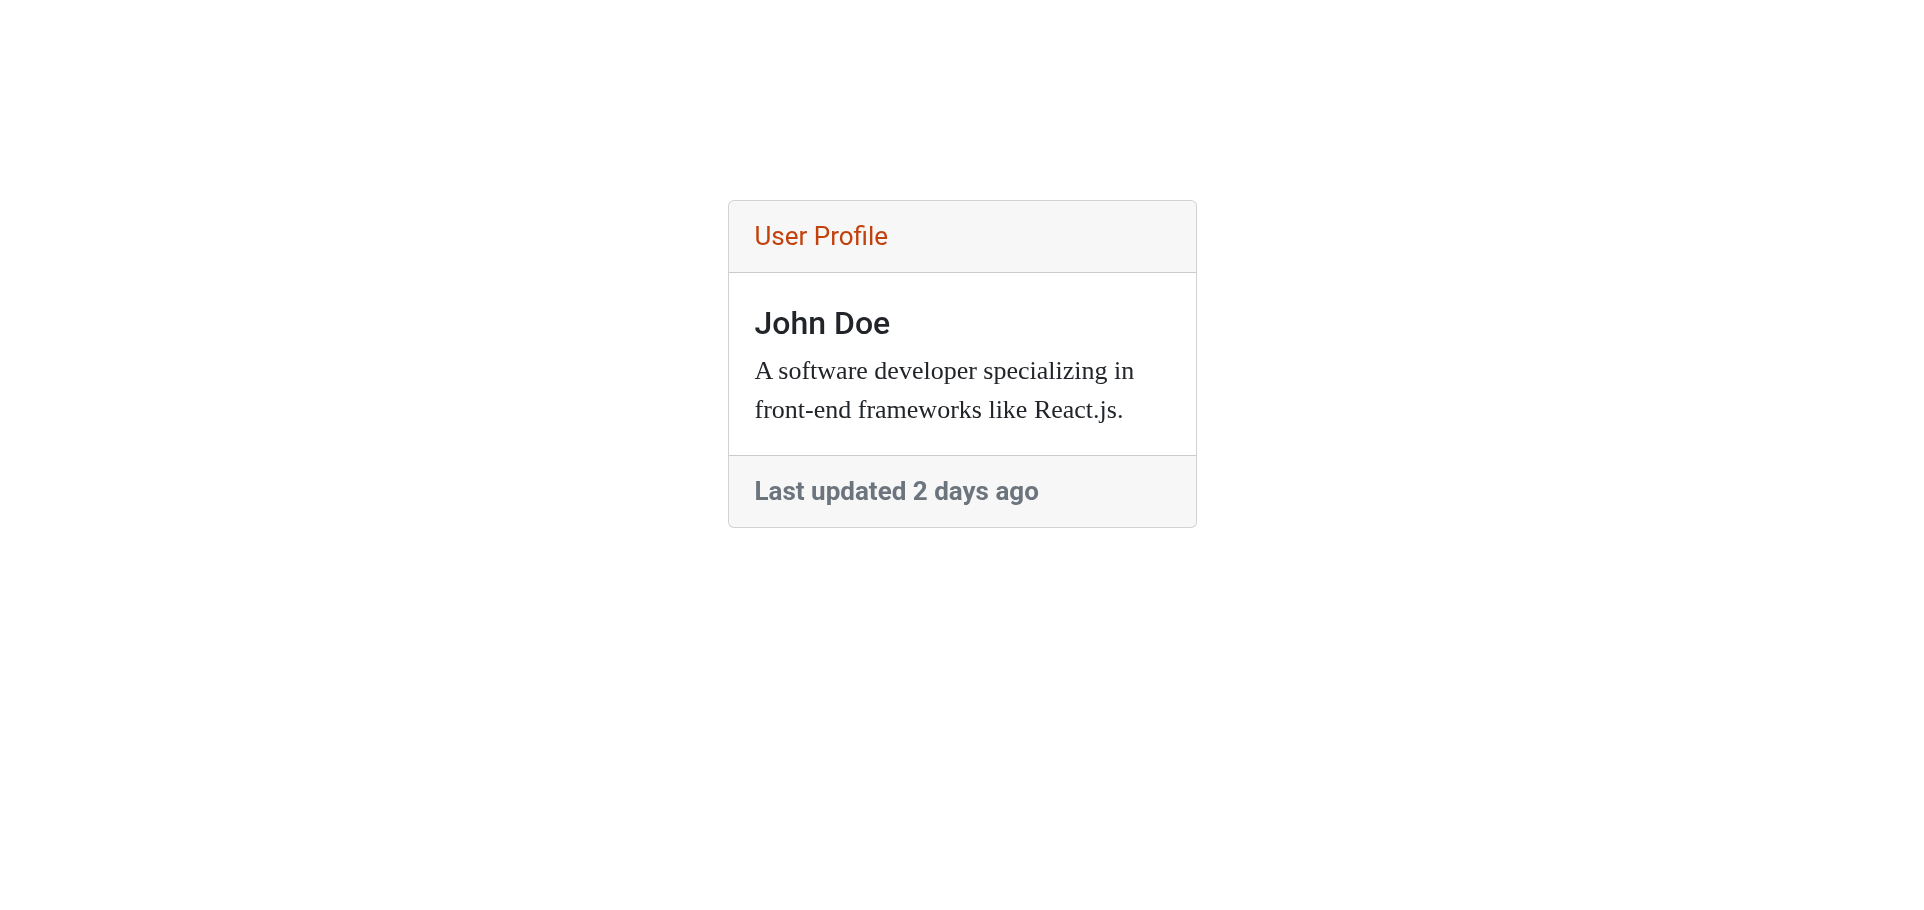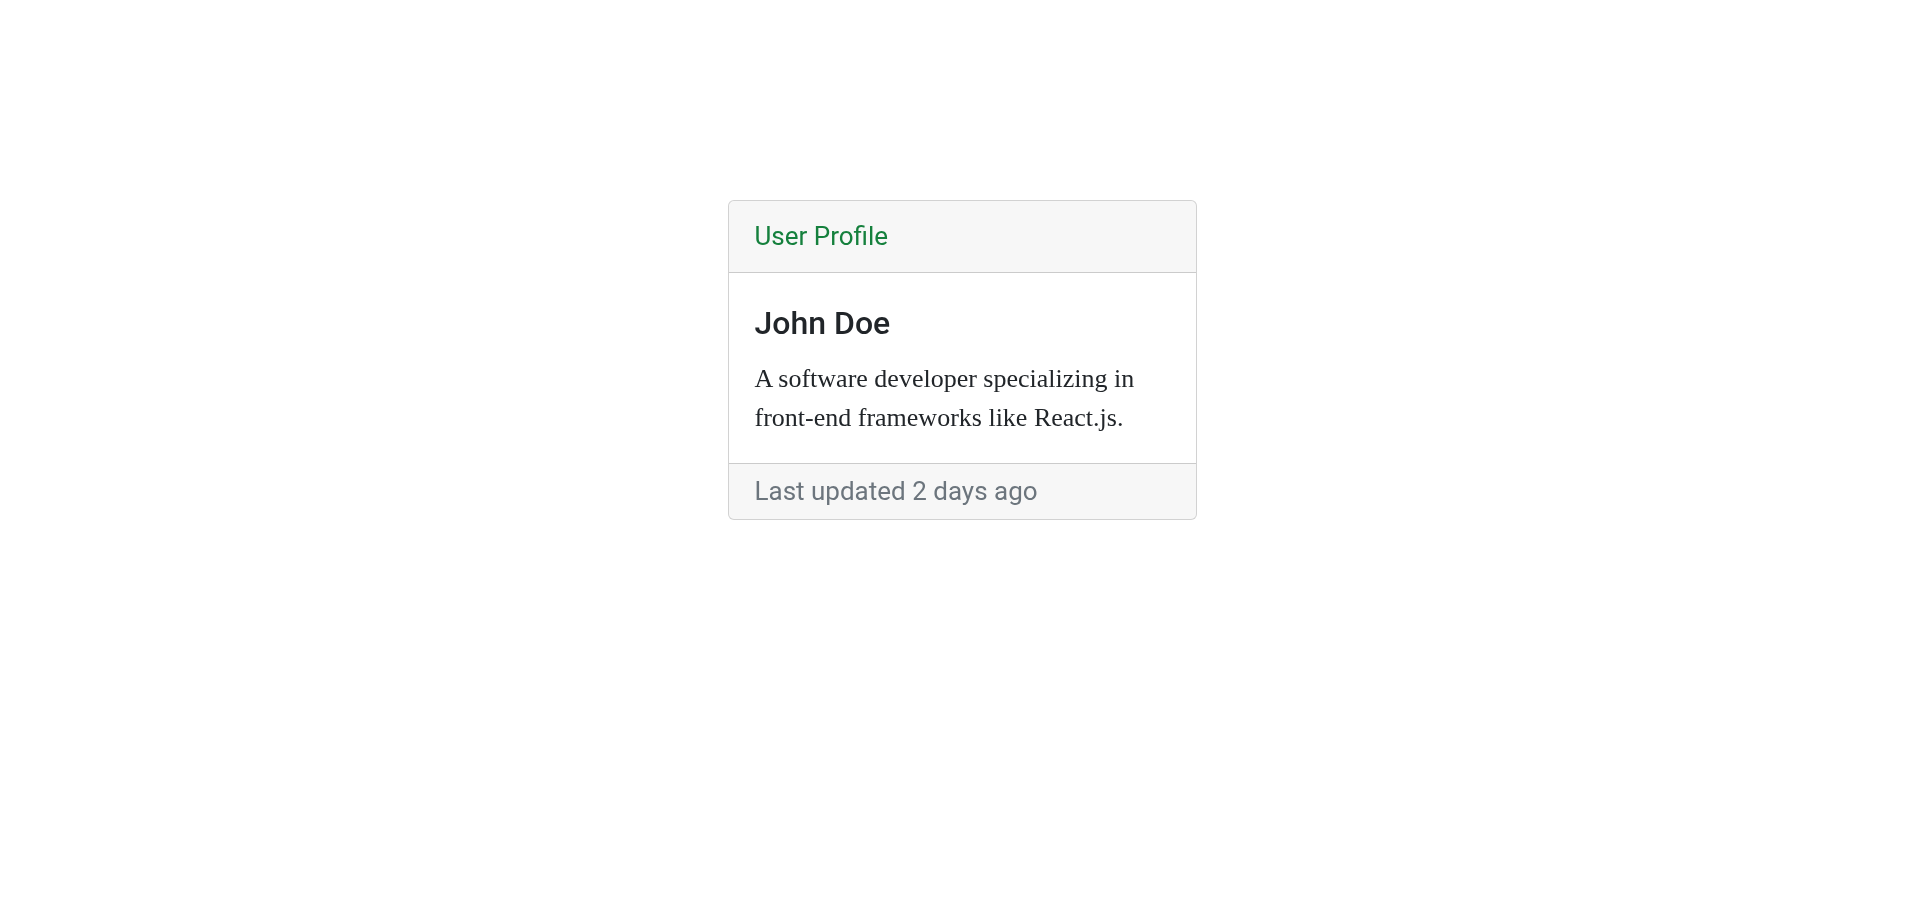--- a/index.html
+++ b/index.html
@@ -24,45 +24,46 @@
       background-color: #ffffff;
       border: 1px solid rgba(0, 0, 0, 0.175);
       border-radius: 6px;
       overflow: hidden;
     }
     
     .card-header {
       padding: 16px 26px;
       background-color: rgba(0, 0, 0, 0.03);
       border-bottom: 1px solid rgba(0, 0, 0, 0.175);
-      color: #15803d;
+      color: #c2410c;
     }
     
     .card-body {
       padding: 26px;
       background-color: #ffffff;
     }
     
     .card-title {
       font-size: 32px;
       font-weight: 500;
-      margin-bottom: 12px;
+      margin-bottom: 4px;
       color: #212529;
     }
     
     .card-text {
       color: #212529;
       margin-bottom: 0;
       font-family: Liberation Serif, serif;
     }
     
     .card-footer {
-      padding: 8px 26px;
+      padding: 16px 26px;
       background-color: rgba(0, 0, 0, 0.03);
       border-top: 1px solid rgba(0, 0, 0, 0.175);
+      font-weight: bold;
     }
     
     .text-muted {
       color: #6c757d;
     }
   </style>
 </head>
 <body>
 
 <div class="card">

